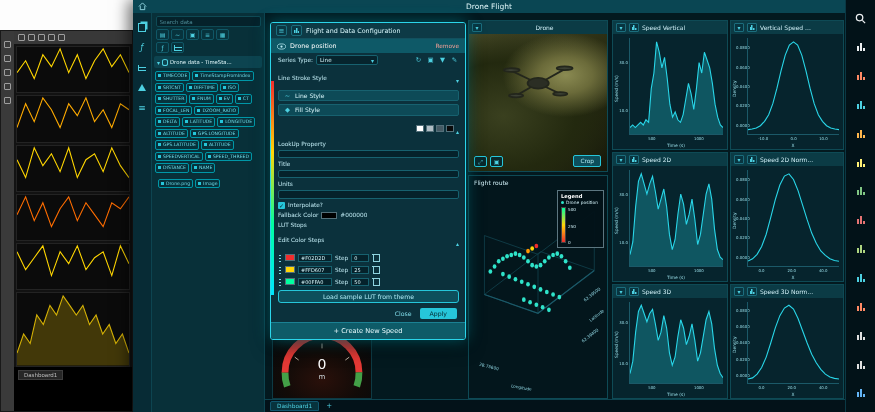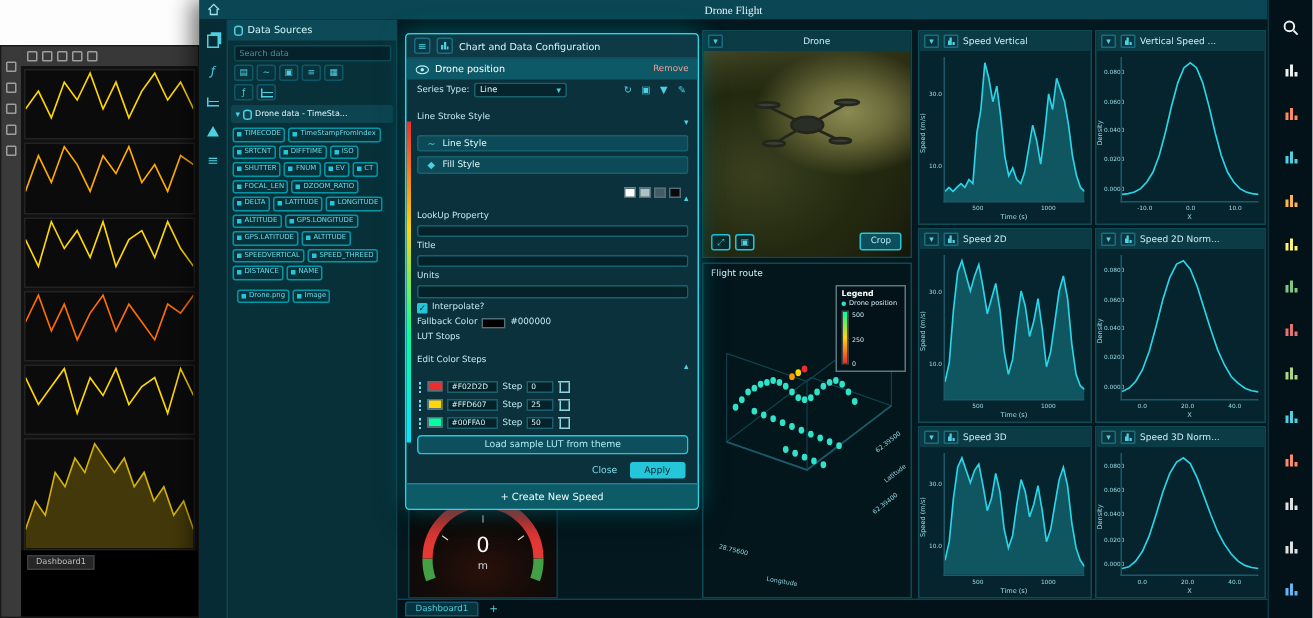--- a/index.html
+++ b/index.html
@@ -13,21 +13,21 @@
   .lwin-top{position:absolute;left:13px;top:0;right:0;height:13px;background:#383838;display:flex;align-items:center;gap:3px;padding:0 4px;}
   .lwin-top .sq{width:7px;height:7px;border:1px solid #9e9e9e;border-radius:1px;}
   .lwin-charts{position:absolute;left:13px;top:13px;right:0;height:325px;background:#121212;display:flex;flex-direction:column;gap:2px;padding:2px;}
   .lchart{flex:1;background:#0b0b0b;border:1px solid #232323;position:relative;overflow:hidden;}
   .lchart.tall{flex:1.6;}
   .lwin-bottom{position:absolute;left:13px;right:0;bottom:0;height:44px;background:#000;}
   .lwin-tab{position:absolute;left:4px;top:3px;font-size:5.5px;color:#bdbdbd;background:#262626;padding:1px 5px;border:1px solid #3d3d3d;}
 
   
   .main{position:absolute;left:133px;top:0;width:742px;height:412px;background:#04212a;box-shadow:-5px 0 14px rgba(0,0,0,.55);z-index:2;}
-  .titlebar{position:absolute;left:0;top:0;right:30px;height:13px;background:#0a4653;display:flex;align-items:center;justify-content:center;color:#e0f7fa;font-size:7.5px;font-family:Liberation Serif, serif;}
+  .titlebar{position:absolute;left:0;top:0;right:30px;height:13px;background:#0a4653;display:flex;align-items:center;justify-content:center;color:#e0f7fa;font-size:7.5px;}
   .home-ic{position:absolute;left:5px;top:2px;width:9px;height:9px;}
 
   .rail{position:absolute;left:0;top:13px;width:19px;bottom:0;background:#072b35;border-right:1px solid #0d4450;display:flex;flex-direction:column;align-items:center;gap:9px;padding-top:9px;color:#4dd0e1;}
   .rail .ric{width:11px;height:11px;display:flex;align-items:center;justify-content:center;font-size:8px;color:#4dd0e1;}
   .ic-copy::before{content:"";display:block;width:6px;height:7px;border:1px solid currentColor;box-shadow:2px -2px 0 -0.5px currentColor;}
   .ic-fx::before{content:"ƒ";font-style:italic;}
   .ic-chart::before{content:"";display:block;width:7px;height:5px;border-bottom:1px solid currentColor;border-left:1px solid currentColor;background:linear-gradient(transparent 45%,currentColor 45%,currentColor 55%,transparent 55%);}
   .ic-flask::before{content:"";display:block;width:0;height:0;border-left:4px solid transparent;border-right:4px solid transparent;border-bottom:7px solid currentColor;}
   .ic-layers::before{content:"≡";font-size:9px;}
 
@@ -222,24 +222,20 @@
 
     <div class="rail">
       <div class="ric ic-copy"></div>
       <div class="ric ic-fx"></div>
       <div class="ric ic-chart"></div>
       <div class="ric ic-flask"></div>
       <div class="ric ic-layers"></div>
     </div>
 
     <div class="datasrc">
-      <div class="ds-header">
-        <div class="ds-db"></div>
-        <span>Data Sources</span>
-      </div>
       <input class="ds-search" placeholder="Search data" style="">
       <div class="ds-btnrow">
         <div class="ds-btn">▤</div>
         <div class="ds-btn">~</div>
         <div class="ds-btn">▣</div>
         <div class="ds-btn">≡</div>
         <div class="ds-btn">▦</div>
       </div>
       <div class="ds-btnrow">
         <div class="ds-btn">ƒ</div>
@@ -559,21 +555,21 @@
               <span>40.0</span>
             </div>
           <div class="xlab">X</div>
         </div>
       </div>
 
       <div id="dialog">
         <div class="dlg-titlebar">
           <div class="dlg-tb-btn ic-burger"></div>
           <div class="dlg-tb-btn hbtn-bars"></div>
-          <span class="dlg-title">Chart and Data Configuration</span>
+          <span class="dlg-title">Flight and Data Configuration</span>
         </div>
         <div class="series-band">
           <svg width="9" height="7" viewBox="0 0 12 8">
               <ellipse cx="6" cy="4" rx="5.5" ry="3.5" fill="none" stroke="#bfeff7" stroke-width="1"></ellipse>
               <circle cx="6" cy="4" r="1.5" fill="#bfeff7"></circle>
             </svg>
           <span class="series-name">Drone position</span>
           <span class="remove-lbl">Remove</span>
         </div>
         <div class="lutstrip" style="background: linear-gradient(rgb(240, 45, 45), rgb(255, 214, 7), rgb(0, 255, 160), rgb(0, 229, 255));"></div>

